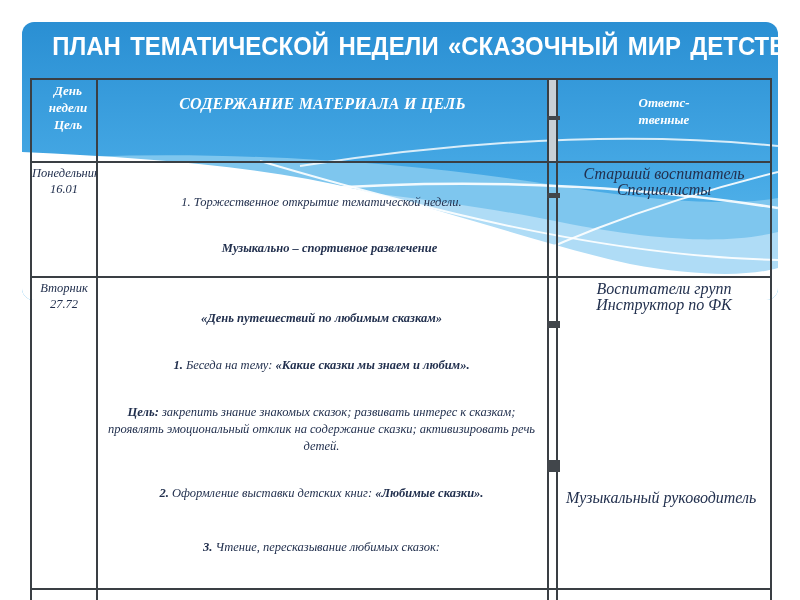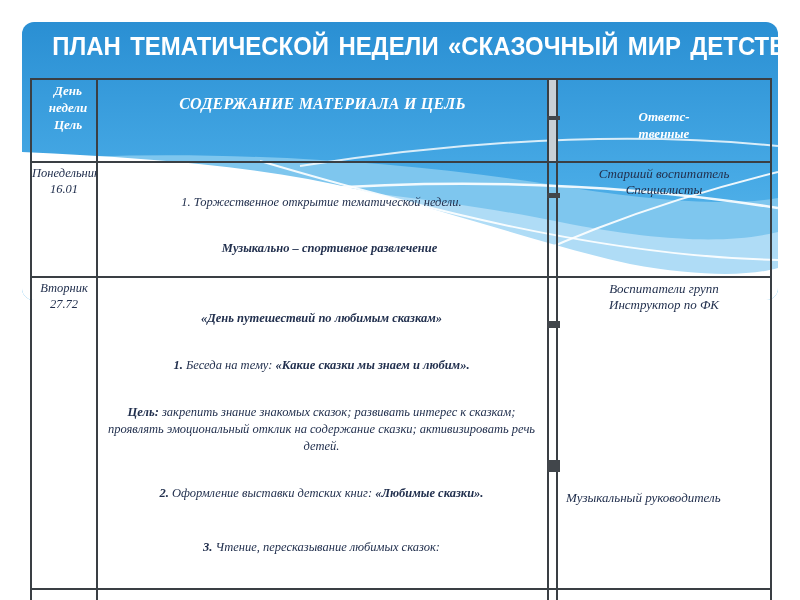--- a/index.html
+++ b/index.html
@@ -19,25 +19,25 @@
     box-sizing:border-box;border:2px solid #3A3F44;border-bottom:none;
     display:grid;grid-template-columns:66px 451px 9px 212px;
     grid-template-rows:83px 115px 312px 10px;
   }
   .c{box-sizing:border-box;color:#22304E;font-style:italic;overflow:hidden;}
   .bb{border-bottom:2px solid #3A3F44;text-align:center;}
   .br{border-right:2px solid #3A3F44;}
   .hd{color:#ffffff;font-weight:bold;text-align:center;}
   .hd1{padding-top:2px;font-size:13px;line-height:17px;padding-left:8px;}
   .hd2{padding-top:15px;font-size:16px;letter-spacing:.2px;}
-  .hd3{padding-top:28px;font-size:13px;line-height:17px;}
+  .hd3{padding-top:14px;font-size:13px;line-height:17px;}
   .divcell{background:transparent;}
   .divhead{background:#C9D0D6;}
   .daycell{text-align:center;font-size:12.5px;line-height:16px;padding-top:2px;}
-  .resp{text-align:center;font-size:13px;line-height:16px;padding-top:3px;position:relative;}
+  .resp{text-align:center;font-size:16px;line-height:16px;padding-top:3px;position:relative;}
   .resp-mid{position:absolute;left:0;top:212px;width:100%;text-align:left;margin-left:8px;}
   .content{font-size:12.5px;padding:2px 8px 0 6px;white-space:pre-wrap;}
   .r1 .ln{line-height:15.5px;}
   .ind{padding-left:16px;}
   .r2 .ln{line-height:17px;}
   .b{font-weight:bold;}
   .mt-a{}
   .mt-b{margin-top:7px;}
   .goal2{margin:0;line-height:17px;}
   .notch{position:absolute;background:#41464B;width:13px;left:515px;}

